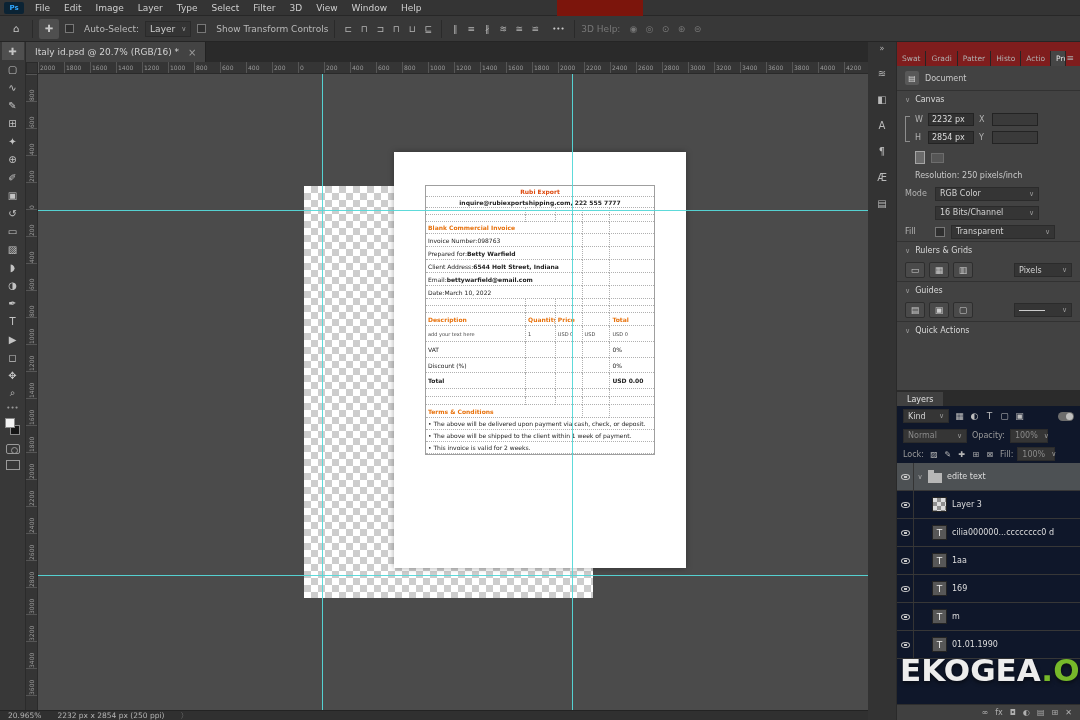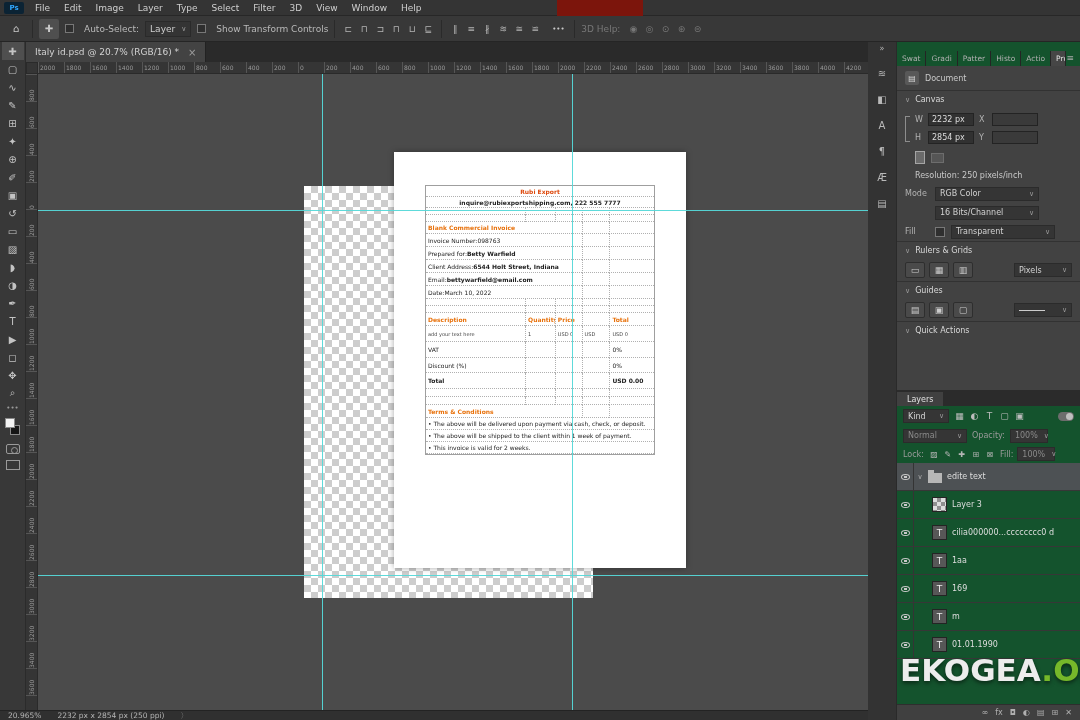--- a/index.html
+++ b/index.html
@@ -97,21 +97,21 @@
   .h7{height:7px}.h8{height:8px}.h11{height:11px}.h12{height:12px}.h13{height:13px}.h15{height:15px}.h16{height:16px}
 
   
   .dock { position:absolute; left:868px; top:42px; width:212px; bottom:0; background:#3e3e3e; z-index:10;}
   .dock-rail { position:absolute; left:0; top:0; width:29px; bottom:0; background:#333; border-right:1px solid #2a2a2a;
                display:flex; flex-direction:column; align-items:center; padding-top:2px;}
   .rail-collapse { color:#b5b5b5; font-size:8px; height:14px; }
   .rail-icon { width:22px; height:22px; margin-top:4px; display:flex; align-items:center; justify-content:center;
                color:#b9b9b9; font-size:10px; border-radius:2px;}
   .dock-main { position:absolute; left:29px; top:0; right:0; bottom:0; background:#3e3e3e;}
-  .ptab-row { position:absolute; top:0; left:0; right:0; height:24px; background:#14532d; display:flex; align-items:flex-end;}
+  .ptab-row { position:absolute; top:0; left:0; right:0; height:24px; background:#7f1d1d; display:flex; align-items:flex-end;}
   .ptab { height:15px; padding:0 5px; font-size:7.5px; color:#b0b0b0; display:flex; align-items:center;
           border-right:1px solid #242424; overflow:hidden; white-space:nowrap;}
   .ptab.active { background:#464646; color:#e6e6e6; }
   .panel-menu { margin-left:auto; color:#aaa; font-size:9px; padding:0 6px 3px 0;}
 
   .props { position:absolute; top:24px; left:0; right:0; height:324px; background:#424242; color:#c9c9c9; font-size:8px;}
   .doc-row { display:flex; align-items:center; gap:6px; padding:5px 8px; }
   .doc-ic { width:14px; height:14px; background:#585858; color:#ddd; font-size:8px; display:flex; align-items:center;
             justify-content:center; border-radius:2px;}
   .sec { display:flex; align-items:center; gap:5px; padding:4px 8px; border-top:1px solid #323232;
@@ -138,21 +138,21 @@
   .select.dim { color:#8a8a8a; }
   .indent { padding-left:38px; }
   .cbx { width:10px; height:10px; border:1px solid #777; background:#2f2f2f;}
   .btn-row { display:flex; align-items:center; gap:4px; padding:3px 8px;}
   .sq-btn { width:20px; height:16px; background:#4a4a4a; border:1px solid #2e2e2e; color:#ccc; font-size:9px;
             display:flex; align-items:center; justify-content:center; border-radius:2px;}
   .btn-row .select { margin-left:auto; }
   .line-glyph { display:inline-block; width:26px; height:1px; background:#ccc; }
 
   
-  .layers { position:absolute; top:348px; left:0; right:0; bottom:0; background:#14532d; color:#cfcfcf; font-size:8px;}
+  .layers { position:absolute; top:348px; left:0; right:0; bottom:0; background:#0f172a; color:#cfcfcf; font-size:8px;}
   .layers-tabrow { height:16px; background:#2b2b2b; display:flex; align-items:flex-end;}
   .ltab { height:14px; background:#404040; color:#e0e0e0; padding:0 10px; display:flex; align-items:center; font-size:8px;}
   .filter-row { display:flex; align-items:center; gap:4px; padding:9px 6px; height:20px;}
   .f-icon { width:13px; text-align:center; color:#bdbdbd; font-size:9px;}
   .toggle { width:16px; height:9px; background:#6d6d6d; border-radius:5px; margin-left:auto; position:relative;}
   .toggle::after { content:""; position:absolute; right:1px; top:1px; width:7px; height:7px; background:#bfbfbf; border-radius:50%;}
   .blend-row { display:flex; align-items:center; gap:5px; padding:2px 6px; height:19px; color:#9a9a9a;}
   .lock-row { display:flex; align-items:center; gap:4px; padding:2px 6px; height:18px; color:#9a9a9a;}
   .lk { color:#b5b5b5; font-size:8px; width:12px; text-align:center;}
   .layer-list { }

